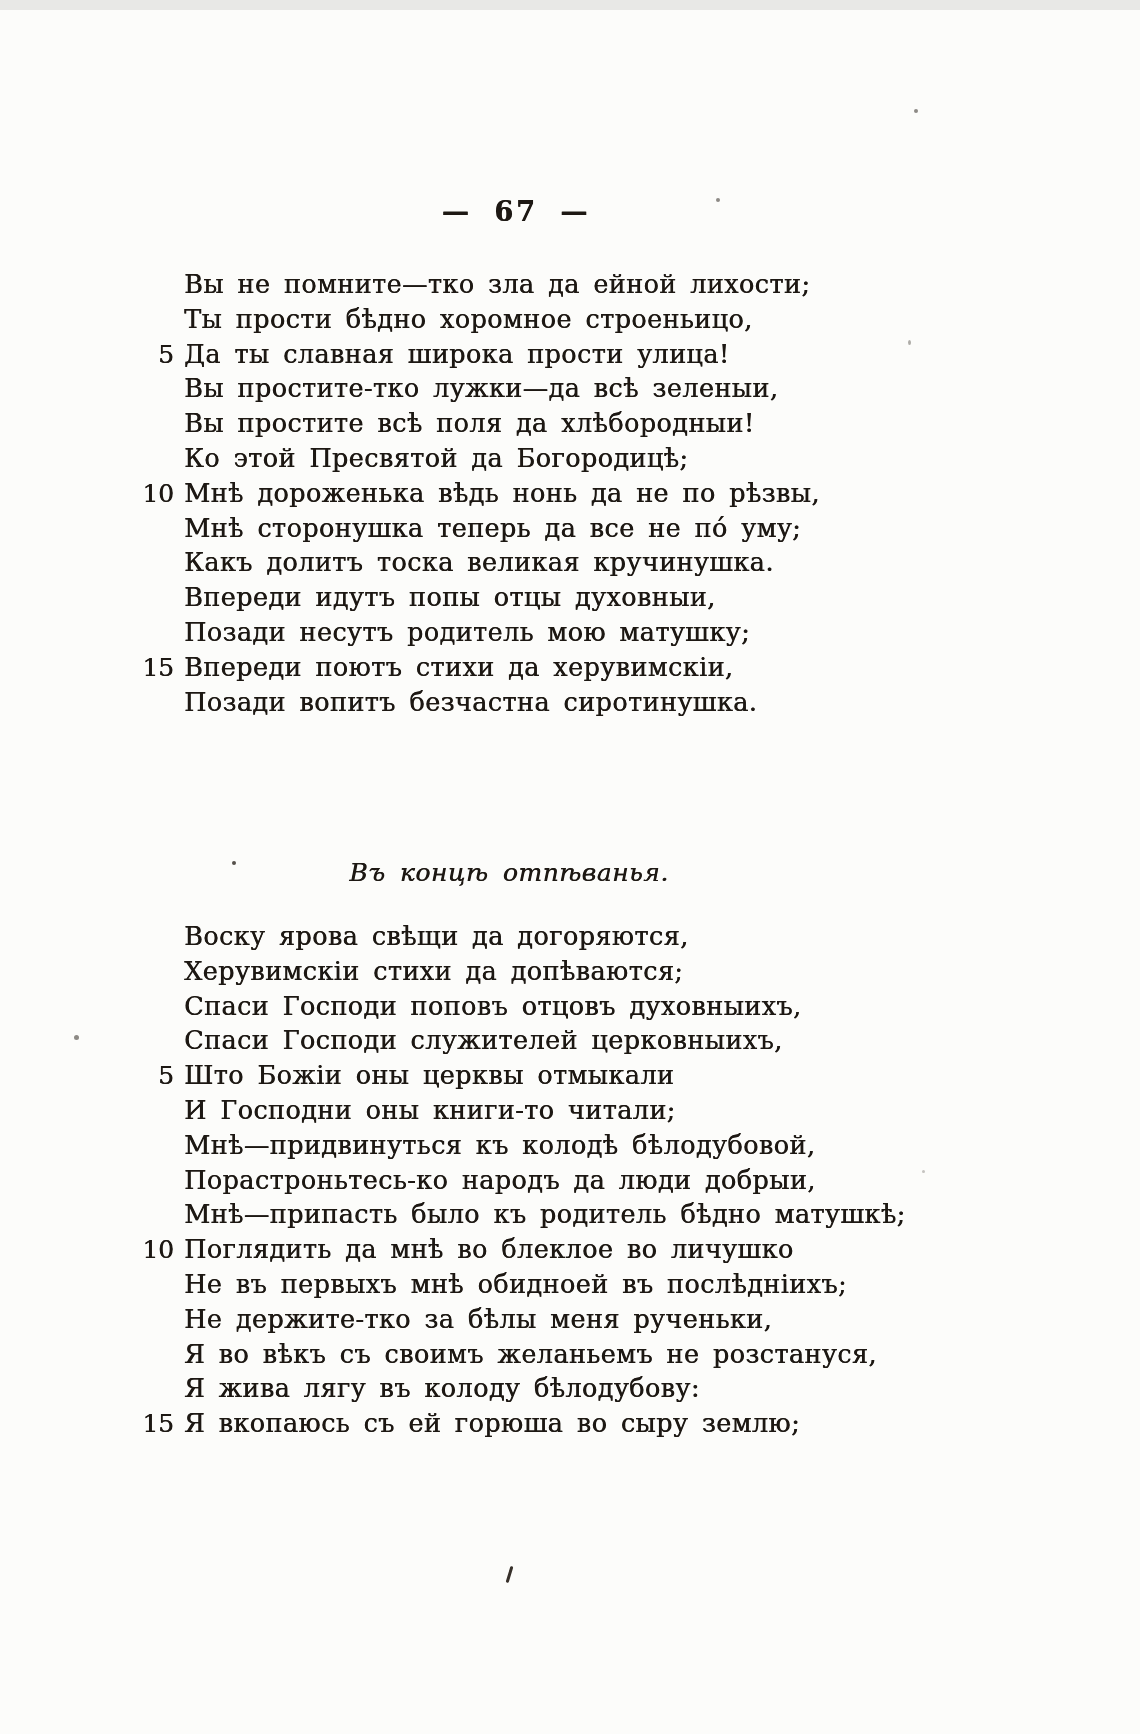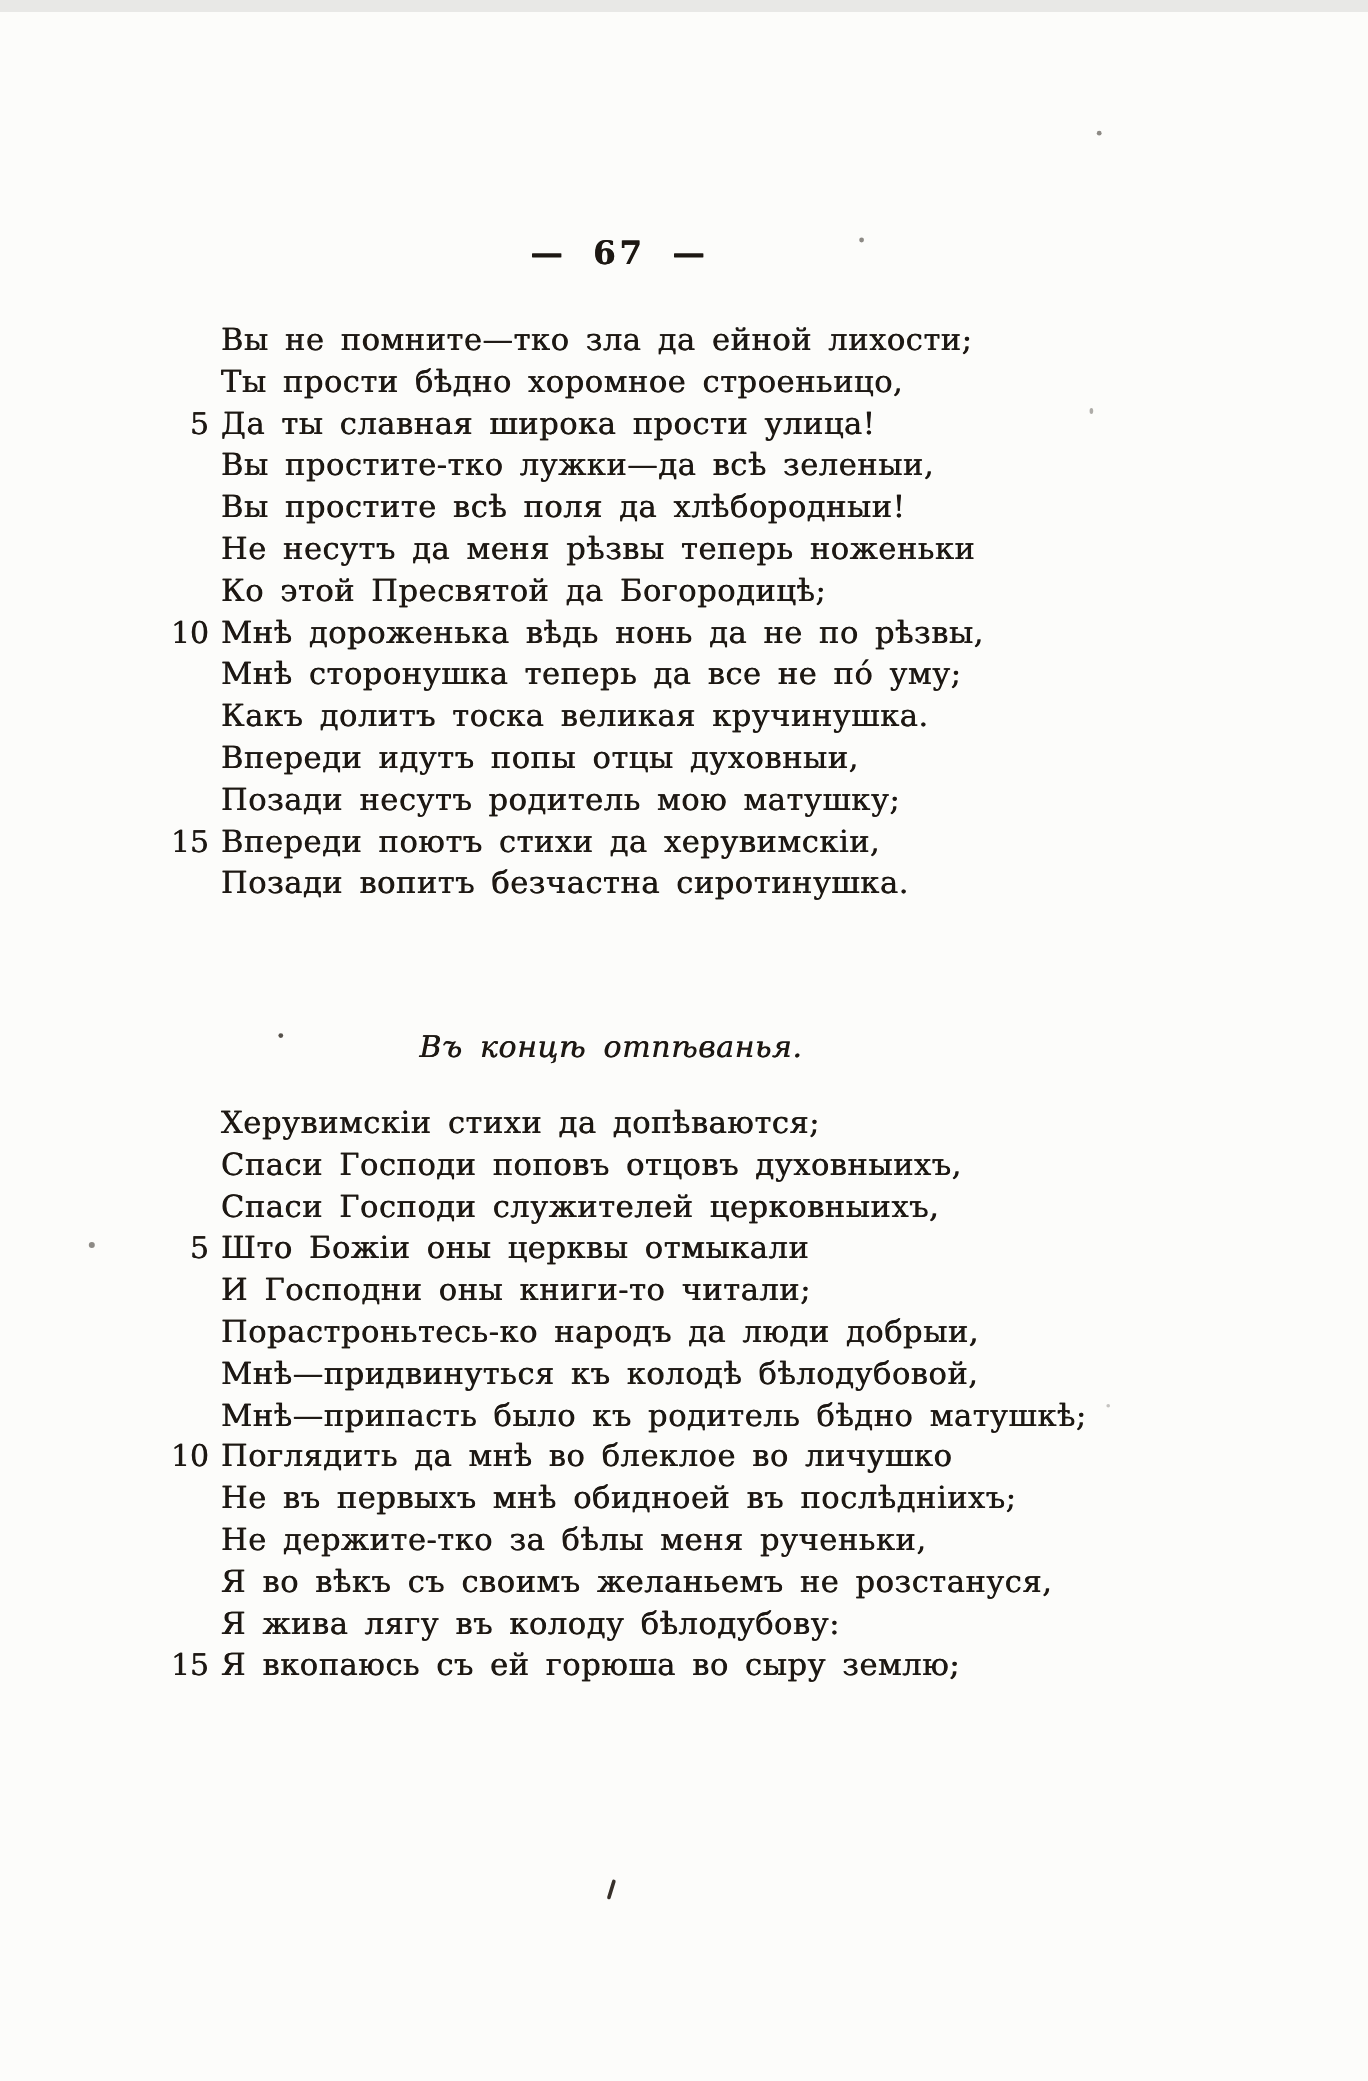--- a/index.html
+++ b/index.html
@@ -106,24 +106,20 @@
     <div class="line">
         <span class="num ink"></span>
         <span class="txt ink">Вы простите-тко лужки—да всѣ зеленыи,</span>
       </div>
     <div class="line">
         <span class="num ink"></span>
         <span class="txt ink">Вы простите всѣ поля да хлѣбородныи!</span>
       </div>
     <div class="line">
         <span class="num ink"></span>
-        <span class="txt ink">Не несутъ да меня рѣзвы теперь ноженьки</span>
-      </div>
-    <div class="line">
-        <span class="num ink"></span>
         <span class="txt ink">Ко этой Пресвятой да Богородицѣ;</span>
       </div>
     <div class="line">
         <span class="num ink">10</span>
         <span class="txt ink">Мнѣ дороженька вѣдь нонь да не по рѣзвы,</span>
       </div>
     <div class="line">
         <span class="num ink"></span>
         <span class="txt ink">Мнѣ сторонушка теперь да все не по́ уму;</span>
       </div>
@@ -147,45 +143,49 @@
         <span class="num ink"></span>
         <span class="txt ink">Позади вопитъ безчастна сиротинушка.</span>
       </div>
   </section>
 
   <div class="heading ink">Въ концѣ отпѣванья.</div>
 
   <section class="stanza stanza-2">
     <div class="line">
         <span class="num ink"></span>
+        <span class="txt ink">Воску ярова свѣщи да догоряются,</span>
+      </div>
+    <div class="line">
+        <span class="num ink"></span>
         <span class="txt ink">Херувимскіи стихи да допѣваются;</span>
       </div>
     <div class="line">
         <span class="num ink"></span>
         <span class="txt ink">Спаси Господи поповъ отцовъ духовныихъ,</span>
       </div>
     <div class="line">
         <span class="num ink"></span>
         <span class="txt ink">Спаси Господи служителей церковныихъ,</span>
       </div>
     <div class="line">
         <span class="num ink">5</span>
         <span class="txt ink">Што Божіи оны церквы отмыкали</span>
       </div>
     <div class="line">
         <span class="num ink"></span>
         <span class="txt ink">И Господни оны книги-то читали;</span>
       </div>
     <div class="line">
         <span class="num ink"></span>
+        <span class="txt ink">Мнѣ—придвинуться къ колодѣ бѣлодубовой,</span>
+      </div>
+    <div class="line">
+        <span class="num ink"></span>
         <span class="txt ink">Порастроньтесь-ко народъ да люди добрыи,</span>
-      </div>
-    <div class="line">
-        <span class="num ink"></span>
-        <span class="txt ink">Мнѣ—придвинуться къ колодѣ бѣлодубовой,</span>
       </div>
     <div class="line">
         <span class="num ink"></span>
         <span class="txt ink">Мнѣ—припасть было къ родитель бѣдно матушкѣ;</span>
       </div>
     <div class="line">
         <span class="num ink">10</span>
         <span class="txt ink">Поглядить да мнѣ во блеклое во личушко</span>
       </div>
     <div class="line">

